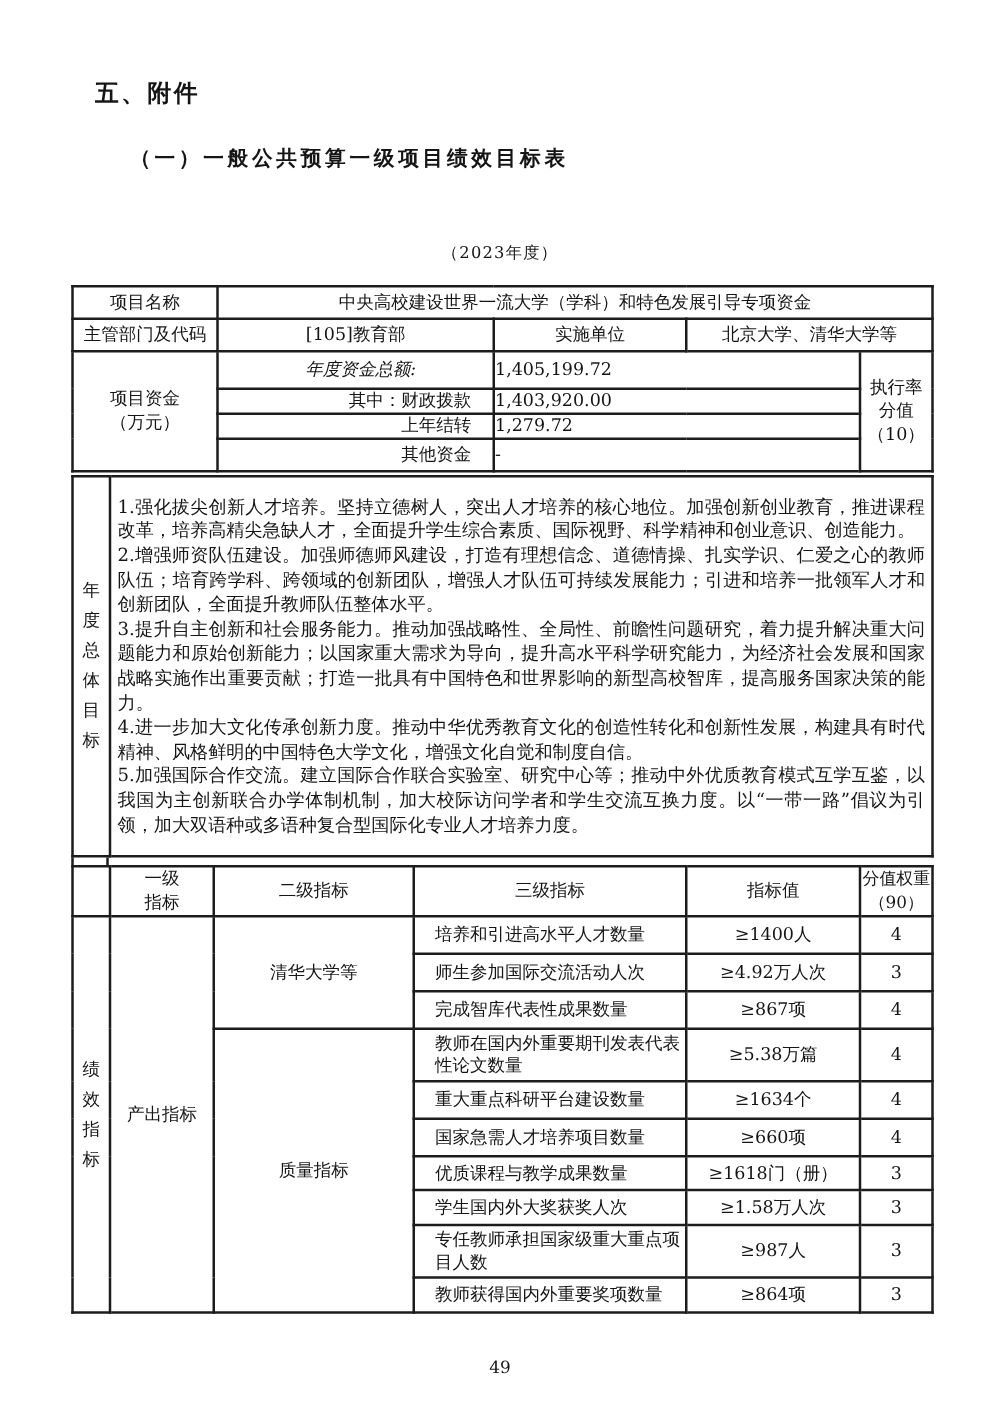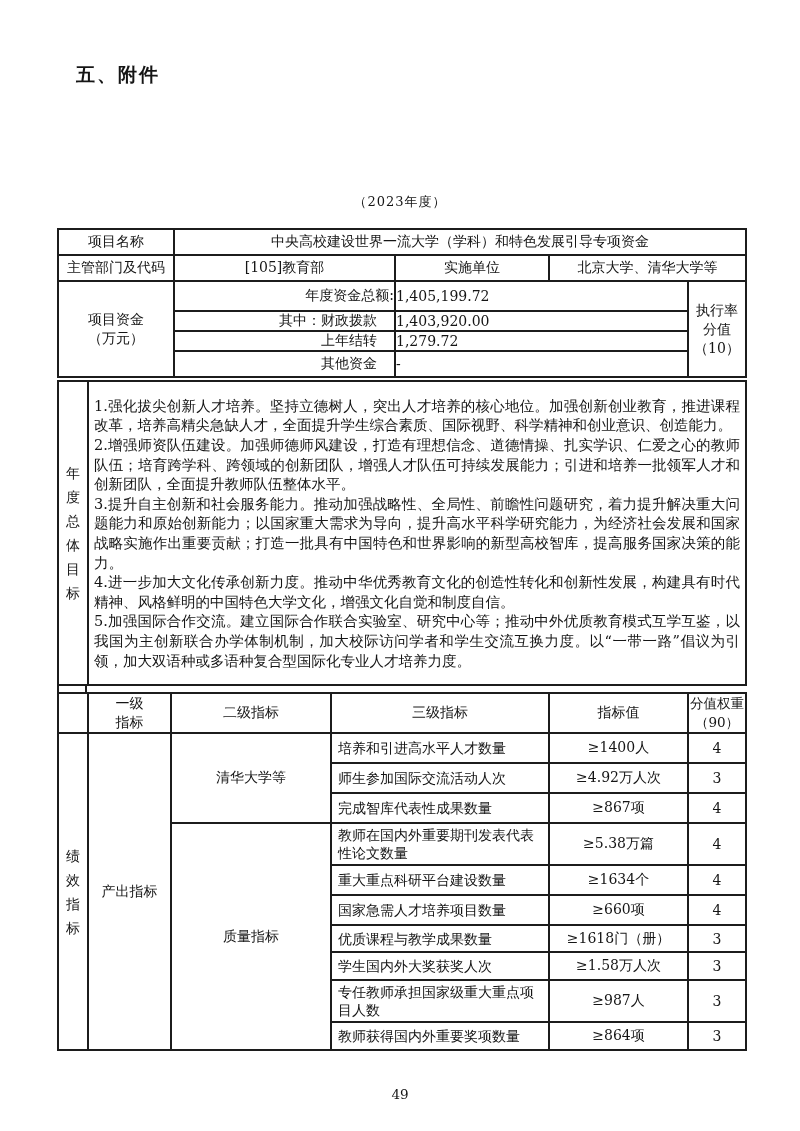--- a/index.html
+++ b/index.html
@@ -15,34 +15,35 @@
   table{border-collapse:collapse;table-layout:fixed;width:688px;}
   td,th{border:2px solid #1c1c1c;font-size:14px;font-weight:normal;padding:0;
         text-align:center;vertical-align:middle;overflow:hidden;}
   .t-goals{margin-top:2px;}
   .gap{height:6px;position:relative;}
   .gap .stub{position:absolute;left:0;top:0;bottom:0;width:26px;border-left:2px solid #1c1c1c;border-right:2px solid #1c1c1c;}
   .t-ind{}
   .vlabel{width:26px;line-height:24px;letter-spacing:0;word-break:break-all;padding:2px;}
   .goaltext{text-align:justify;vertical-align:middle;padding:10px 5px 8px 5px;}
   .goaltext p{margin:0;font-size:14.5px;line-height:19.6px;text-align:justify;}
-  .lbl-left{text-align:right;padding-left:8px;}
+  .lbl-left{text-align:center;padding-left:8px;font-style:italic;}
   .lbl-right{text-align:right;padding-right:17px;}
   .num{text-align:left;padding-right:8px;}
-  .name-cell{text-align:left;padding:2px 4px 2px 6px;line-height:18px;}
+  .name-cell{text-align:left;padding:2px 4px 2px 16px;line-height:18px;}
   .line{white-space:nowrap;line-height:19px;}
   .wt-head .line{font-size:13.5px;}
   .pageno{position:absolute;left:0;right:0;top:1086px;text-align:center;font-size:13.5px;}
 </style>
 </head>
 <body>
 
 <div class="page">
 
   <div class="h-main">五、附件</div>
+  <div class="h-sub">（一）一般公共预算一级项目绩效目标表</div>
   <div class="h-date">（2023年度）</div>
 
   <div class="tables">
 
     <table class="t-info">
       <colgroup>
           <col style="width:116px">
           <col style="width:221px">
           <col style="width:154px">
           <col style="width:139px">

